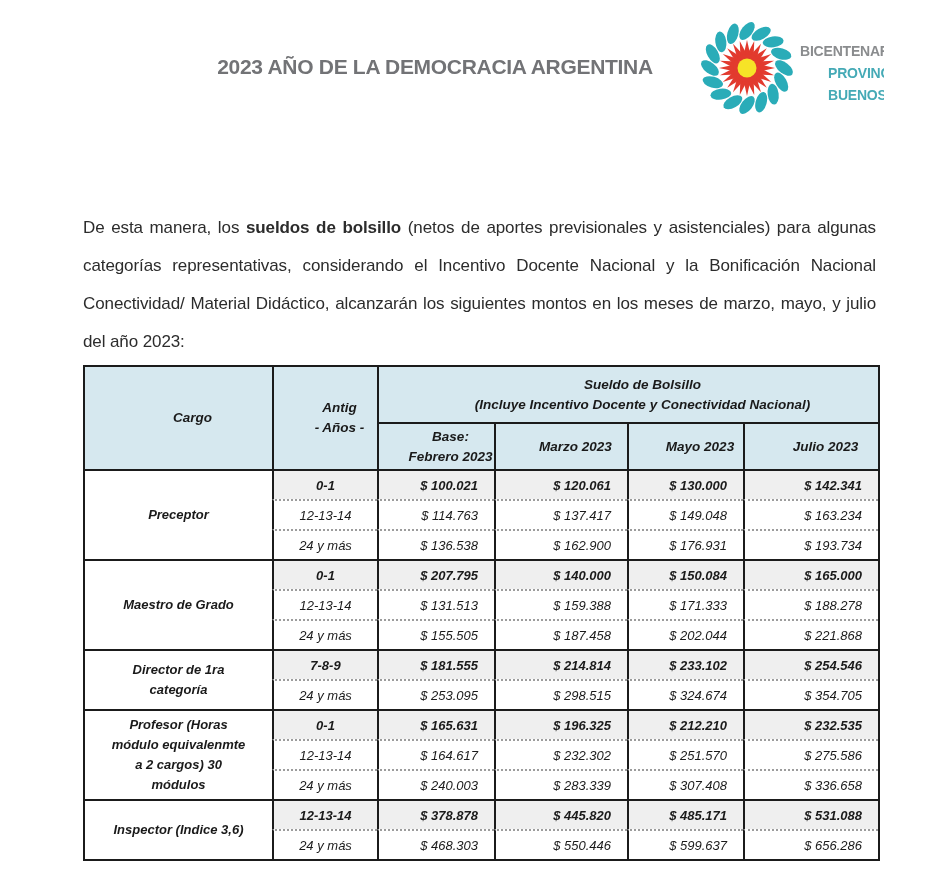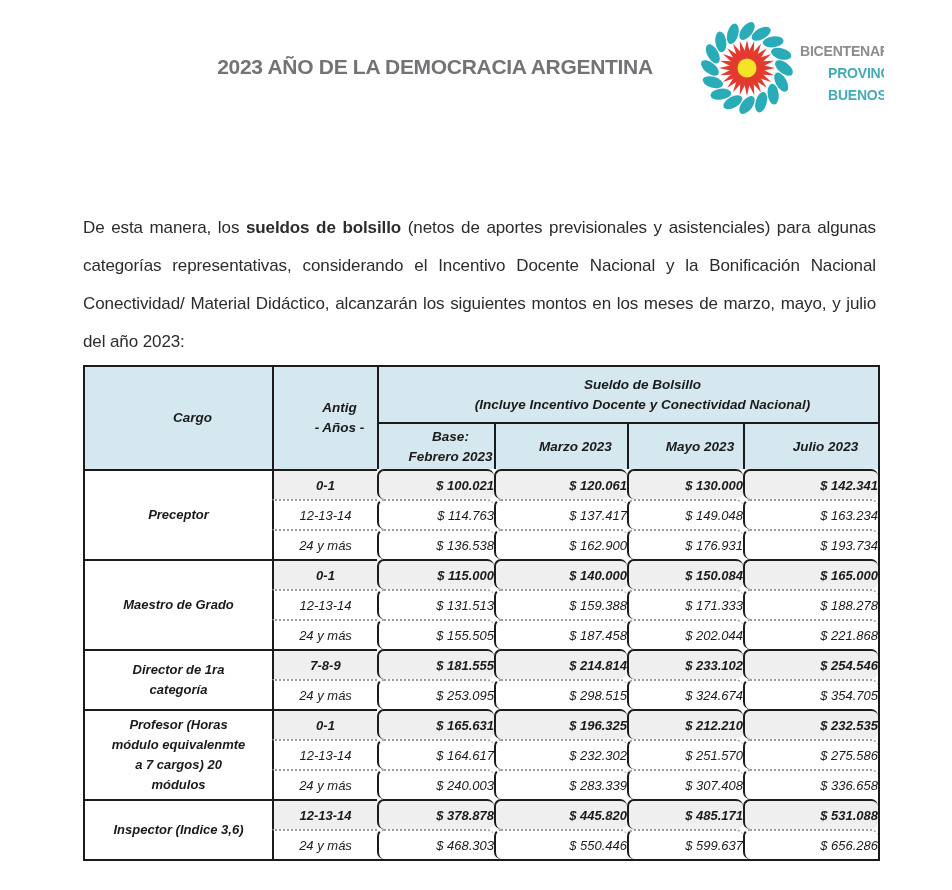--- a/index.html
+++ b/index.html
@@ -48,21 +48,21 @@
   }
   .salary-table td{ font-size:13px; font-weight:normal; background:#fff;}
   .v{ border-left:2px solid var(--border_dark); }
   .h1 th{ height:55px; }
   .h2 th{ height:45px; border-top:2px solid var(--border_dark); }
   .salary-table tr.group-start td{ border-top:2px solid var(--border_dark);font-weight:bold; }
   .salary-table tr.inner td{ border-top:2px dotted var(--hairline_gray); }
   .salary-table tr.shaded td:not(.cargo){ background:var(--shaded_row_bg); }
   .salary-table td{ height:28px; }
   td.cargo{ line-height:1.55; padding:0 24px;margin-left:16px; }
-  td.amt{ text-align:right; padding-right:0;border-radius:7px; }
+  td.amt{ text-align:right; padding-right:16px; }
   .band-sub{ font-weight:bold; }
 </style>
 </head>
 <body>
 
 <div class="page">
 
   <div class="motto">2023 AÑO DE LA DEMOCRACIA ARGENTINA</div>
 
   <svg class="logo-svg" viewBox="-50 -50 100 100">
@@ -169,21 +169,21 @@
         <td class="v">24 y más</td>
         <td class="v amt">$ 136.538</td>
         <td class="v amt">$ 162.900</td>
         <td class="v amt">$ 176.931</td>
         <td class="v amt">$ 193.734</td>
       </tr>
 
       <tr class="group-start shaded">
         <td class="cargo" rowspan="3">Maestro de Grado</td>
         <td class="v">0-1</td>
-        <td class="v amt">$ 115.000</td>
+        <td class="v amt">$ 207.795</td>
         <td class="v amt">$ 140.000</td>
         <td class="v amt">$ 150.084</td>
         <td class="v amt">$ 165.000</td>
       </tr>
       <tr class="inner">
         <td class="v">12-13-14</td>
         <td class="v amt">$ 131.513</td>
         <td class="v amt">$ 159.388</td>
         <td class="v amt">$ 171.333</td>
         <td class="v amt">$ 188.278</td>
@@ -206,21 +206,21 @@
       </tr>
       <tr class="inner">
         <td class="v">24 y más</td>
         <td class="v amt">$ 253.095</td>
         <td class="v amt">$ 298.515</td>
         <td class="v amt">$ 324.674</td>
         <td class="v amt">$ 354.705</td>
       </tr>
 
       <tr class="group-start shaded">
-        <td class="cargo" rowspan="3">Profesor (Horas módulo equivalenmte a 7 cargos) 20 módulos</td>
+        <td class="cargo" rowspan="3">Profesor (Horas módulo equivalenmte a 2 cargos) 30 módulos</td>
         <td class="v">0-1</td>
         <td class="v amt">$ 165.631</td>
         <td class="v amt">$ 196.325</td>
         <td class="v amt">$ 212.210</td>
         <td class="v amt">$ 232.535</td>
       </tr>
       <tr class="inner">
         <td class="v">12-13-14</td>
         <td class="v amt">$ 164.617</td>
         <td class="v amt">$ 232.302</td>

